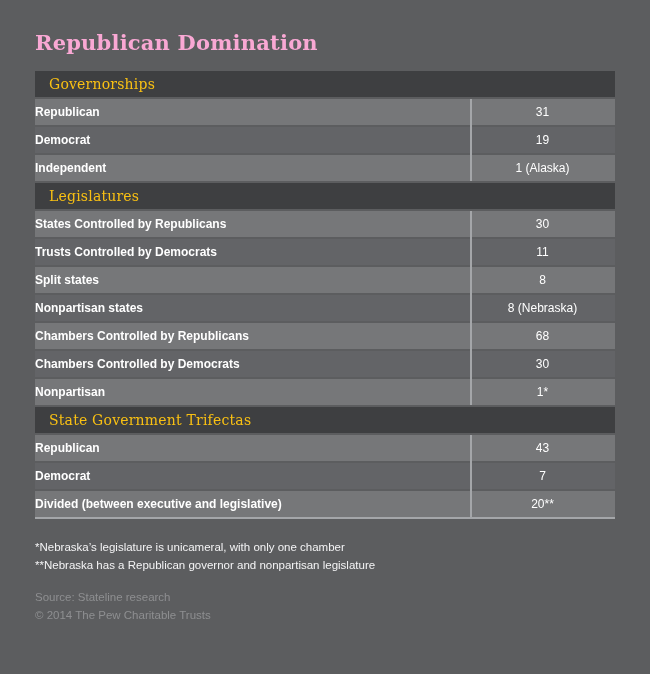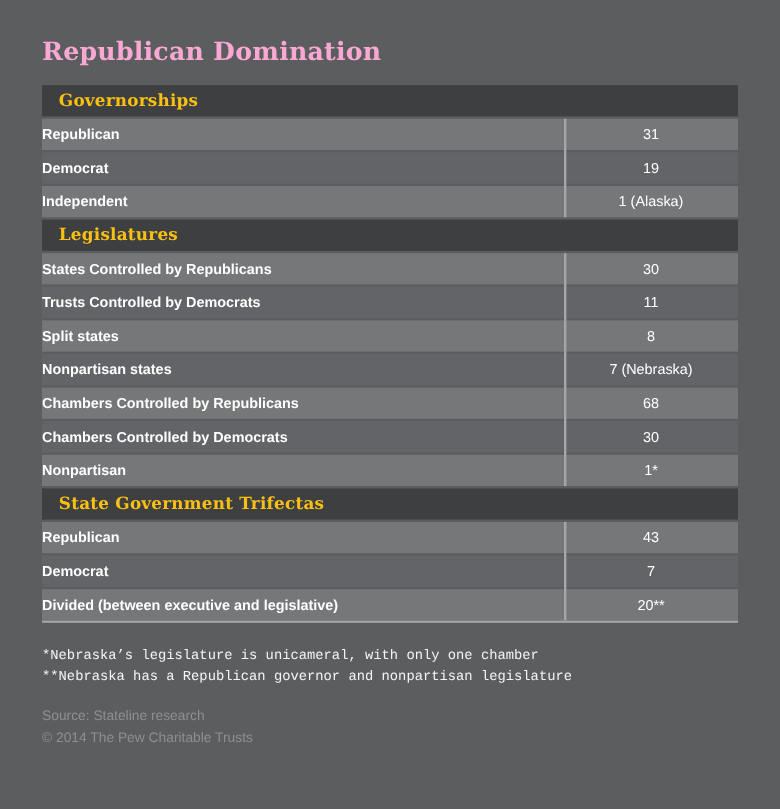--- a/index.html
+++ b/index.html
@@ -39,21 +39,21 @@
   .section-header {
     height: 26px;
     background: #3e3f41;
     display: flex;
     align-items: center;
     padding-left: 14px;
     margin-bottom: 2px;
   }
   .section-header span {
     font-family: "DejaVu Serif", serif;
-    font-weight: bold;
+    font-weight: normal;
     font-size: 14px;
     color: #f9c013;
     letter-spacing: 0.2px;
   }
   .rows {
     display: flex;
     flex-direction: column;
     gap: 2px;
     position: relative;
   }
@@ -87,21 +87,20 @@
   .row .value {
     width: 145px;
     display: flex;
     align-items: center;
     justify-content: center;
     font-size: 12px;
     color: #ffffff;
   }
   .footnotes {
     margin-top: 19px;
-    font-family: Liberation Mono, monospace;
   }
   .footnote {
     font-size: 11.5px;
     line-height: 18px;
     color: #f4f4f5;
   }
   .credits {
     margin-top: 14px;
   }
   .credit-line {
@@ -153,21 +152,21 @@
         <div class="row">
           <div class="label">Trusts Controlled by Democrats</div>
           <div class="value">11</div>
         </div>
         <div class="row">
           <div class="label">Split states</div>
           <div class="value">8</div>
         </div>
         <div class="row">
           <div class="label">Nonpartisan states</div>
-          <div class="value">7 (Nebraska)</div>
+          <div class="value">8 (Nebraska)</div>
         </div>
         <div class="row">
           <div class="label">Chambers Controlled by Republicans</div>
           <div class="value">68</div>
         </div>
         <div class="row">
           <div class="label">Chambers Controlled by Democrats</div>
           <div class="value">30</div>
         </div>
         <div class="row">

